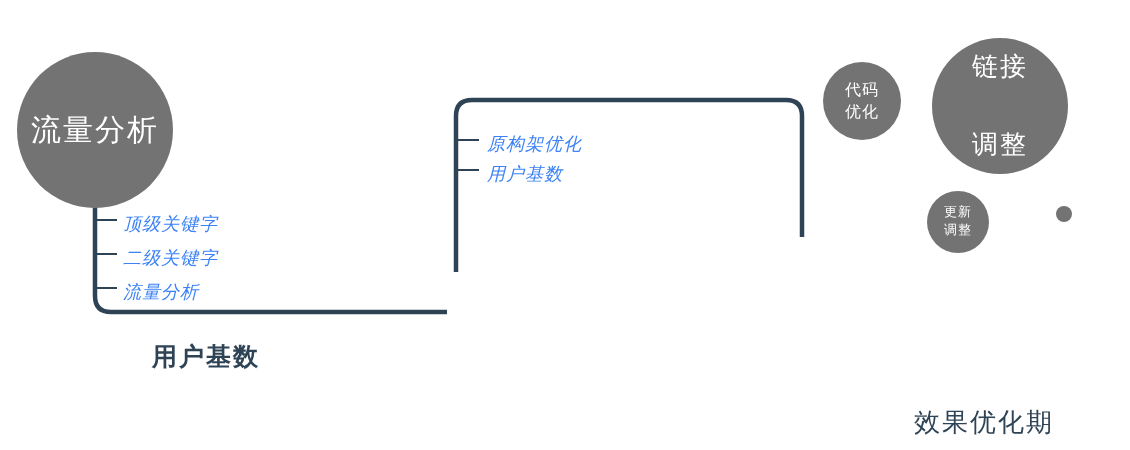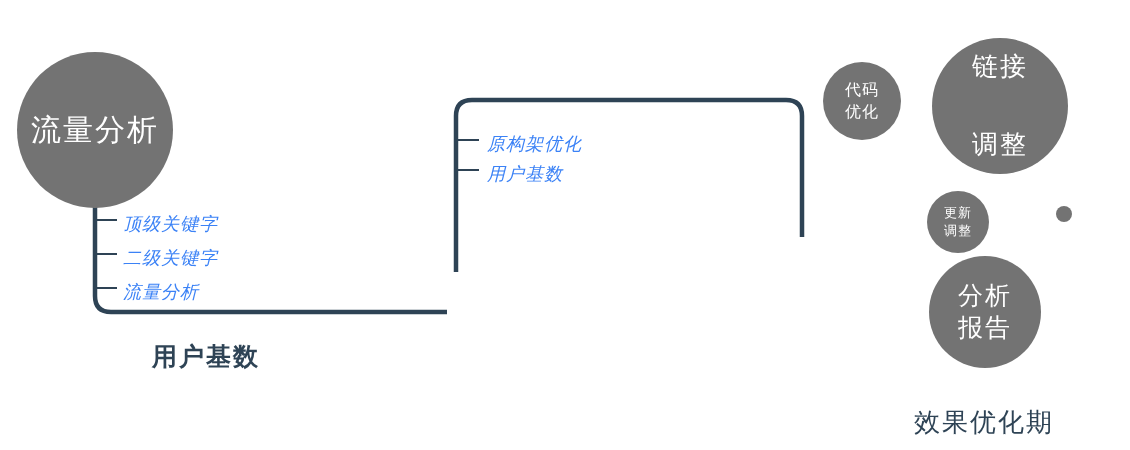--- a/index.html
+++ b/index.html
@@ -29,21 +29,21 @@
     justify-content: center;
     text-align: center;
     letter-spacing: 2px;
   }
   .node span { display: block; }
   .node-traffic   { left: 17px;  top: 52px;  width: 156px; height: 156px; font-size: 30px; }
   .node-structure { left: 372px; top: 197px; width: 150px; height: 150px; font-size: 23px; }
   .node-data      { left: 761px; top: 180px; width: 114px; height: 114px; font-size: 24px; line-height: 1.3; }
   .node-code      { left: 823px; top: 62px;  width: 78px;  height: 78px;  font-size: 16px; line-height: 1.35; letter-spacing: 1px; }
   .node-link      { left: 932px; top: 38px;  width: 136px; height: 136px; font-size: 26px; line-height: 1.3; gap: 44px; }
-  .node-update    { left: 927px; top: 191px; width: 62px;  height: 62px;  font-size: 13px; line-height: 1.35; letter-spacing: 1px; }
+  .node-update    { left: 927px; top: 191px; width: 62px;  height: 62px;  font-size: 13px; line-height: 1.35; letter-spacing: 1px; font-family: Liberation Mono, monospace; }
   .node-dot       { left: 1056px; top: 206px; width: 16px; height: 16px; }
   .node-report    { left: 929px; top: 256px; width: 112px; height: 112px; font-size: 25px; line-height: 1.3; }
 
   .edge-label {
     position: absolute;
     color: #2e4355;
     letter-spacing: 2px;
     white-space: nowrap;
   }
   .label-user-base { left: 152px; top: 340px; font-size: 25px; font-weight: bold; }
@@ -95,24 +95,20 @@
     <span>调整</span>
   </div>
 
   <div class="node node-update">
     <span>更新</span>
     <span>调整</span>
   </div>
 
   <div class="node node-dot"></div>
 
-  <div class="node node-report">
-    <span>分析</span>
-    <span>报告</span>
-  </div>
 
   <div class="branch bt1">顶级关键字</div>
   <div class="branch bt2">二级关键字</div>
   <div class="branch bt3">流量分析</div>
 
   <div class="branch bs1">原构架优化</div>
   <div class="branch bs2">用户基数</div>
 
   <div class="edge-label label-user-base">用户基数</div>
   <div class="edge-label label-footer">效果优化期</div>

